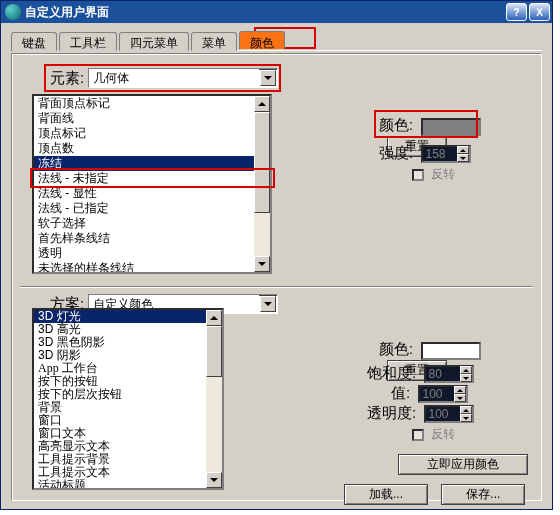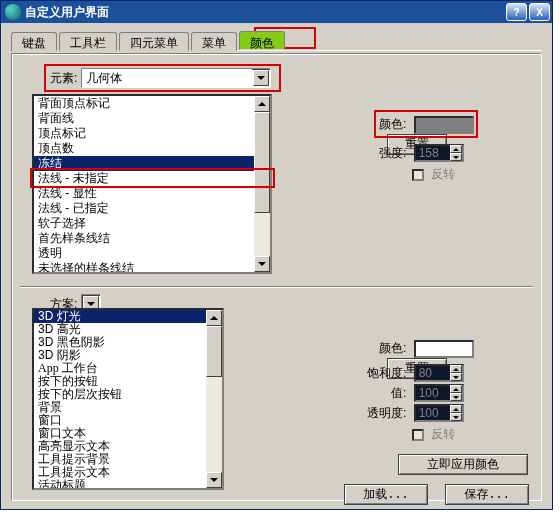--- a/index.html
+++ b/index.html
@@ -65,30 +65,30 @@
     background: #d4d0c8;
     margin-right: 2px;
     border-top-left-radius: 3px;
     border-top-right-radius: 3px;
     position: relative;
     top: 1px;
     cursor: default;
     font-size: 12px;
   }
   .tab.active {
-    background: #84cc16;
+    background: #f97316;
     border-bottom: 1px solid #d4d0c8;
     top: 0;
     padding-top: 3px;
     z-index: 2;
   }
   .content { border: 1px solid #808080; border-top-color:#808080; border-left-color:#808080; border-right-color:#fff; border-bottom-color:#fff; box-shadow: inset 1px 1px 0 #fff; height: calc(100% - 22px); position: relative; }
 
   .row { display: flex; align-items: center; }
-  label.lbl { font-size: 12px; }
+  label.lbl { font-size: 15px; }
   .combo {
     display: inline-flex; align-items: center;
     border: 1px solid #808080;
     border-right-color:#fff; border-bottom-color:#fff;
     background: #fff; height: 20px;
     box-shadow: inset 1px 1px 0 #404040;
   }
   .combo .combo-text { padding: 0 4px; min-width: 140px; height: 100%; display: flex; align-items:center; background:#fff; }
   .combo .combo-btn {
     width: 16px; height: 16px;
@@ -231,20 +231,21 @@
       <div style="position:absolute; top:112px; left:400px;">
         <span class="chk"></span>
         <span class="chk-lbl">反转</span>
       </div>
 
       <div class="hr" style="position:absolute; top:228px; left:8px; right:8px;"></div>
 
       <div style="position:absolute; top:240px; left:38px;" class="row">
         <label class="lbl">方案:</label>
         <div class="combo" style="margin-left:4px;">
+          <div class="combo-text" style="min-width:170px;">自定义颜色</div>
           <div class="combo-btn"></div>
         </div>
       </div>
 
       <div class="listbox" style="position:absolute; top:254px; left:20px; width:192px; height:182px;">
         <div class="item selected" style="height:13px;line-height:13px;">3D 灯光</div>
         <div class="item" style="height:13px;line-height:13px;">3D 高光</div>
         <div class="item" style="height:13px;line-height:13px;">3D 黑色阴影</div>
         <div class="item" style="height:13px;line-height:13px;">3D 阴影</div>
         <div class="item" style="height:13px;line-height:13px;font-family:Liberation Serif, serif;">App 工作台</div>
@@ -305,20 +306,20 @@
       </div>
       <div style="position:absolute; top:372px; left:400px;">
         <span class="chk"></span>
         <span class="chk-lbl">反转</span>
       </div>
 
       <div style="position:absolute; top:400px; left:386px;">
         <span class="btn" style="width:130px;">立即应用颜色</span>
       </div>
 
-      <div style="position:absolute; top:430px; left:332px;font-family:Liberation Mono, monospace;">
+      <div style="position:absolute; top:430px; left:332px;">
         <span class="btn" style="width:84px;">加载...</span>
         <span class="btn" style="width:84px; margin-left:10px;">保存...</span>
       </div>
 
     </div>
   </div>
 </div>
 
 </body></html>

